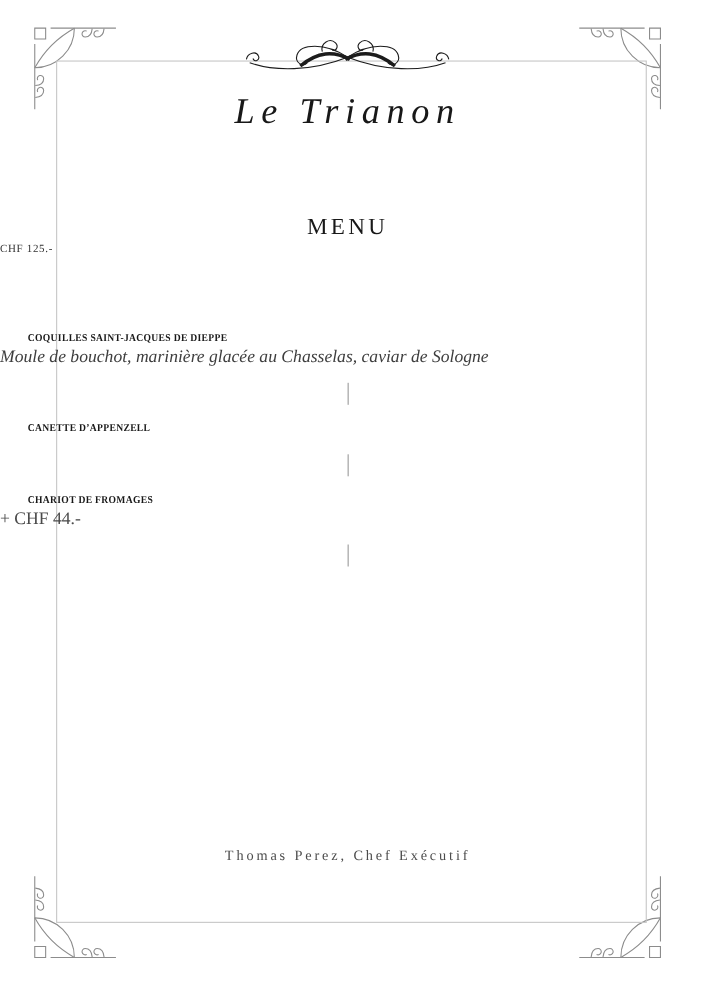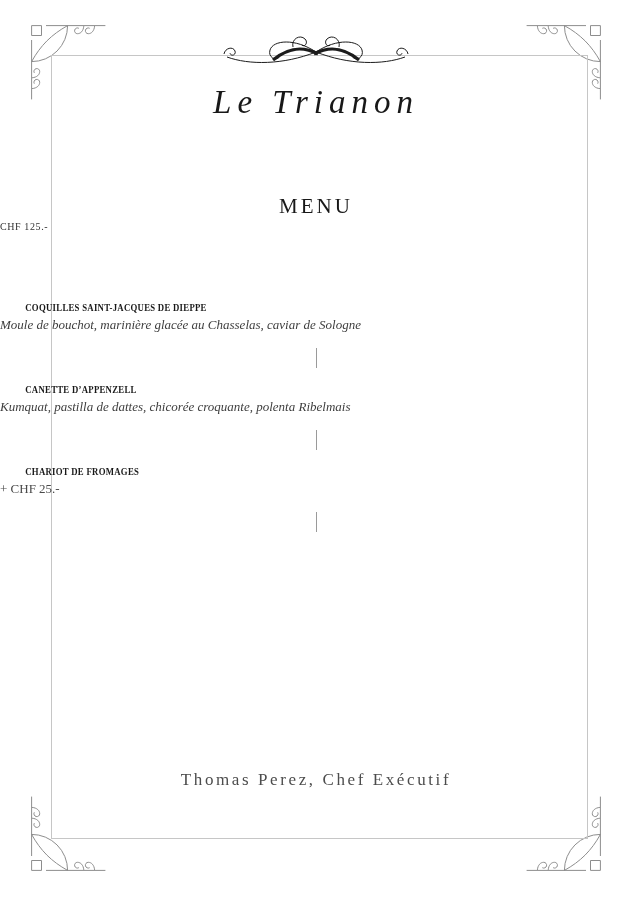--- a/index.html
+++ b/index.html
@@ -41,28 +41,28 @@
     position:absolute;top:221px;left:0;right:0;text-align:left;
     font-size:10px;letter-spacing:.6px;color:#333;
   }
   .courses{position:absolute;top:302px;left:0;right:0;}
   .course{text-align:left;}
   .course-name{
     font-weight:700;font-size:9.5px;letter-spacing:.3px;line-height:13px;
     color:var(--heading_text,#141414);transform:scaleX(.92);
   }
   .course-desc{
-    font-style:italic;font-size:13px;line-height:14px;margin-top:3px;
+    font-style:italic;font-size:16px;line-height:14px;margin-top:3px;
     color:var(--body_text,#3e3e3e);
   }
   .course-desc.roman{font-style:normal;color:#4a4a4a;}
   .divider{width:1px;height:20px;background:var(--divider,#9a9a9a);margin:16px auto;}
   .chef-credit{
     position:absolute;top:770px;left:0;right:0;text-align:center;
-    font-size:17px;letter-spacing:2.6px;color:var(--muted_text,#4c4c4c);
+    font-size:13px;letter-spacing:2.6px;color:var(--muted_text,#4c4c4c);
   }
   .hidden-defs{position:absolute;width:0;height:0;overflow:hidden;}
 </style>
 </head>
 <body>
 
 <svg class="hidden-defs" aria-hidden="true">
   <defs>
     <g id="corner-def" stroke-width="1.1" fill="none">
       <path d="M30,14 H96"></path>
@@ -117,28 +117,27 @@
   <div class="courses">
   <div class="course">
     <div class="course-name">COQUILLES SAINT-JACQUES DE DIEPPE</div>
     <div class="course-desc">Moule de bouchot, marinière glacée au Chasselas, caviar de Sologne</div>
   </div>
 
   <div class="divider"></div>
 
   <div class="course">
     <div class="course-name">CANETTE D’APPENZELL</div>
-    <div class="course-desc">Kumquat, pastilla de dattes, chicorée croquante, polenta Ribelmais</div>
   </div>
 
   <div class="divider"></div>
 
   <div class="course">
     <div class="course-name">CHARIOT DE FROMAGES</div>
-    <div class="course-desc roman">+ CHF 25.-</div>
+    <div class="course-desc roman">+ CHF 44.-</div>
   </div>
 
   <div class="divider"></div>
 
 </div>
 
   <div class="chef-credit">Thomas Perez, Chef Exécutif</div>
 
 </div>
 

